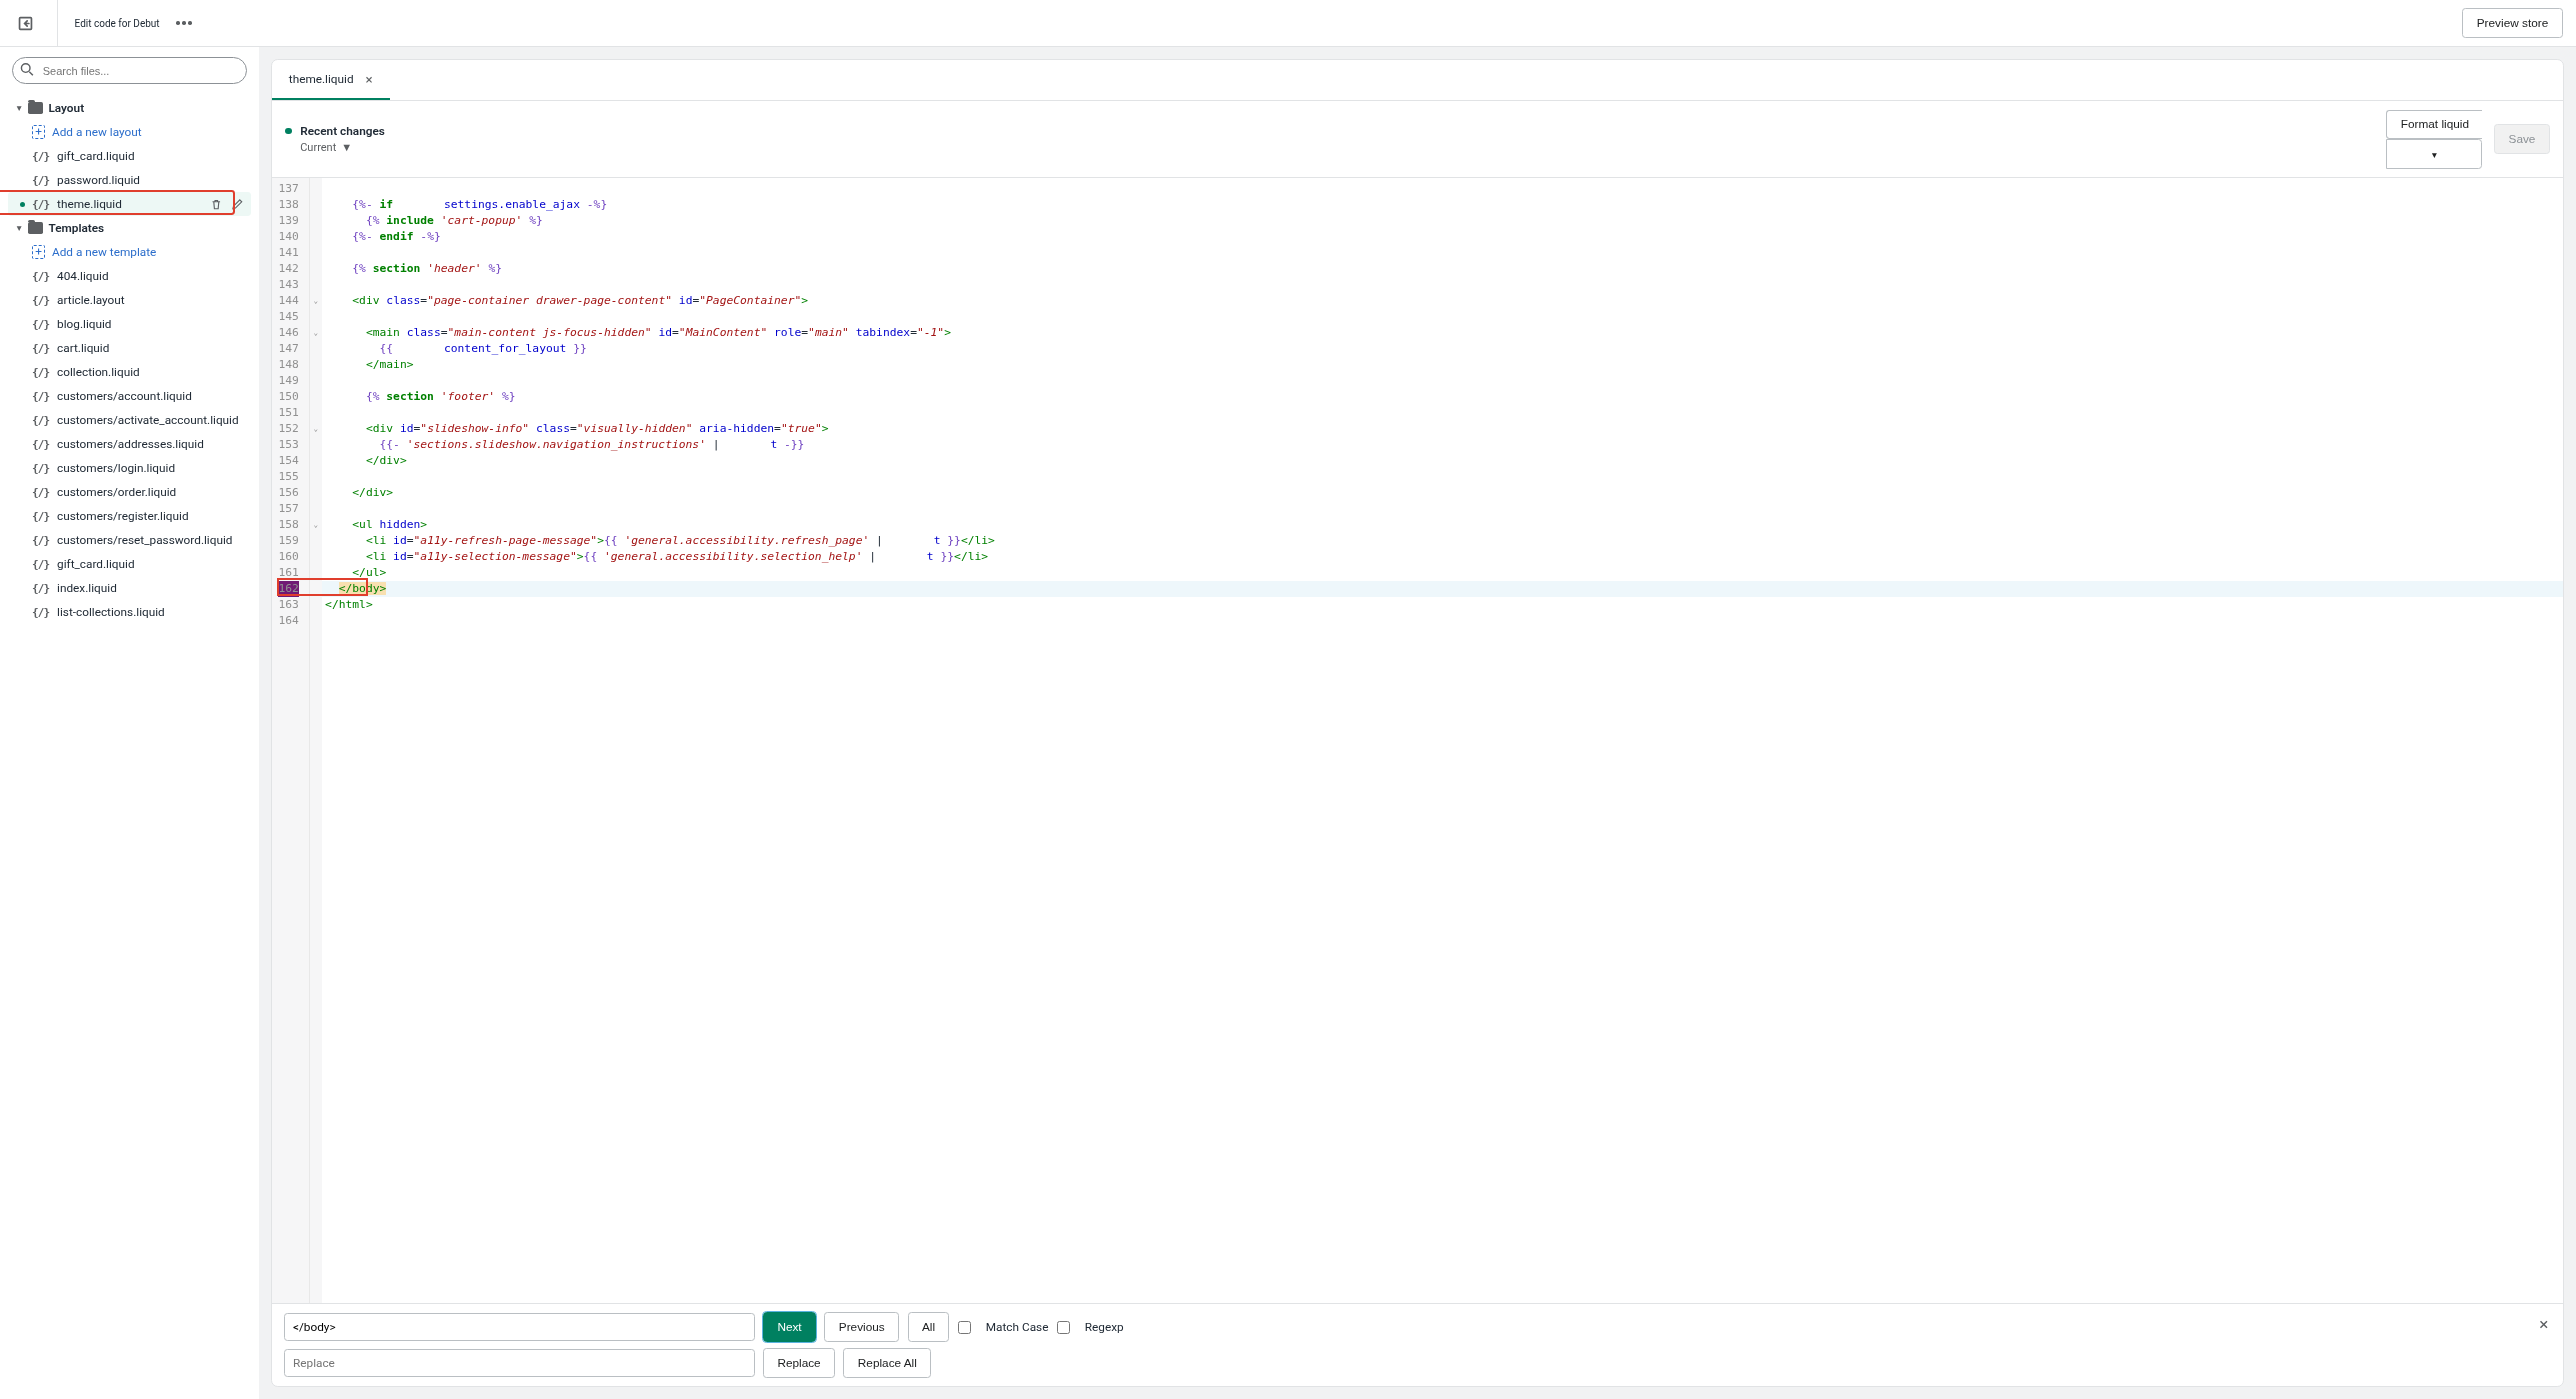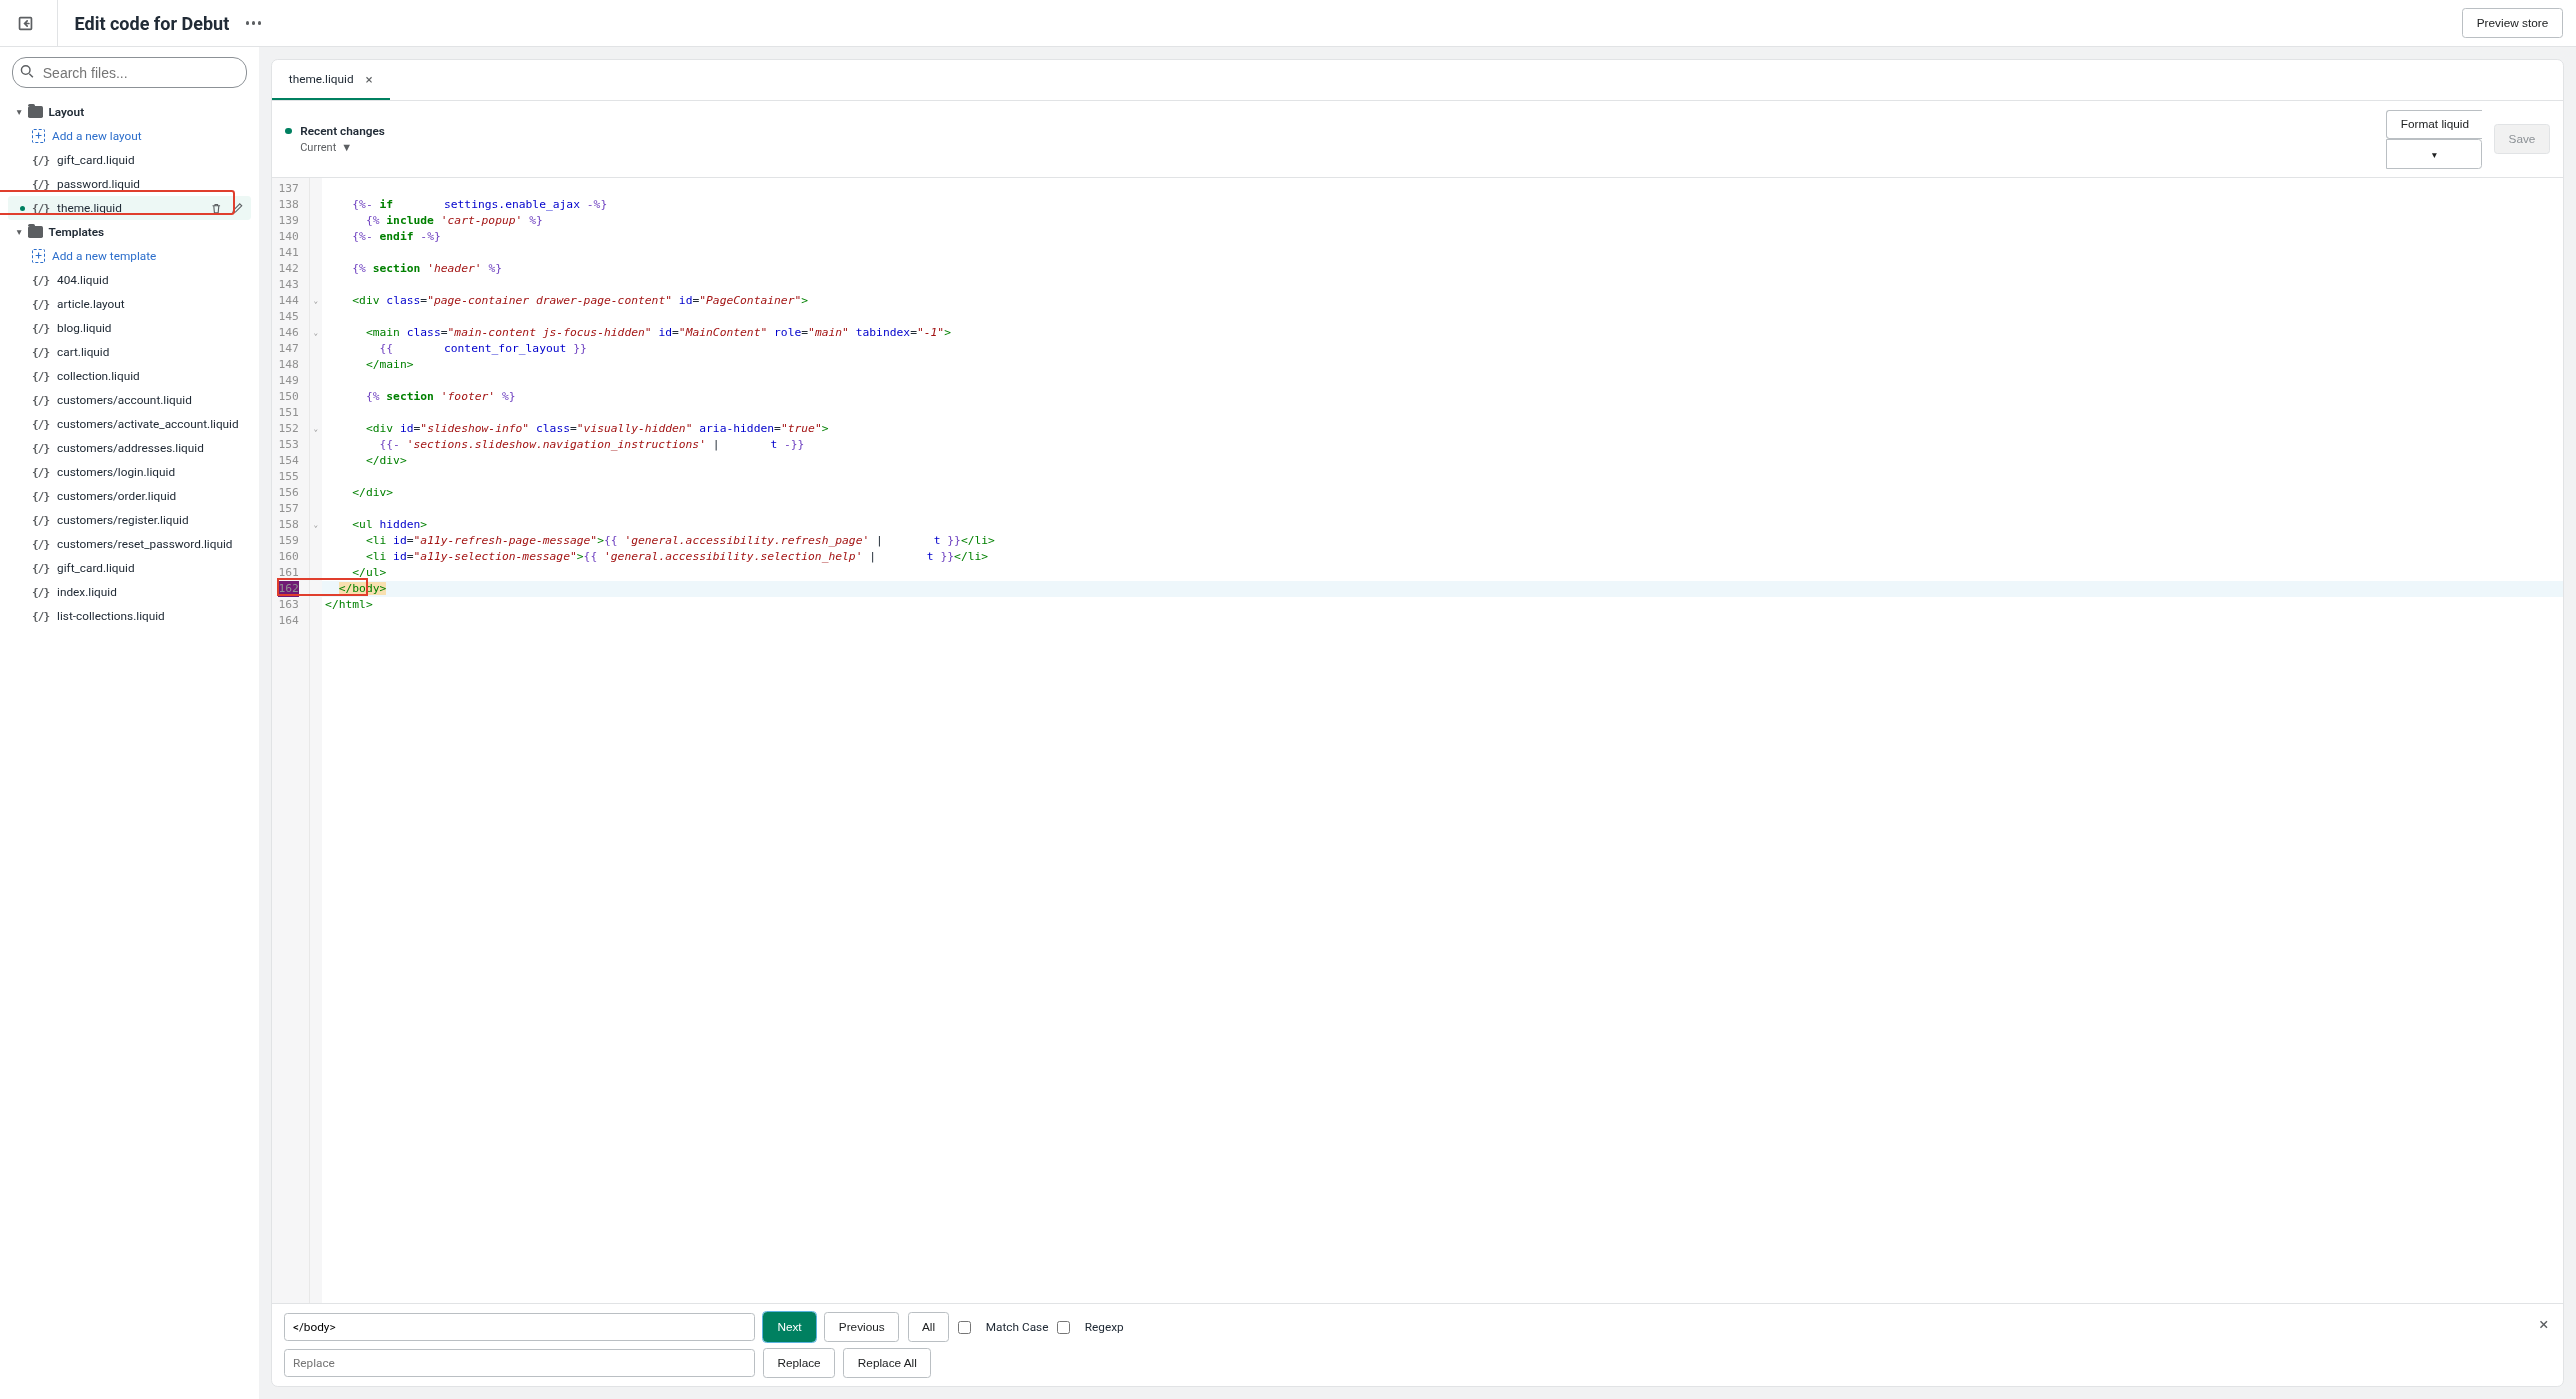--- a/index.html
+++ b/index.html
@@ -1,28 +1,28 @@
 <!DOCTYPE html>
 <html style="font-size:13.4px"><head>
 <meta charset="utf-8">
 <style>
 * { box-sizing: border-box; margin: 0; padding: 0; }
 body { font-family: -apple-system, BlinkMacSystemFont, "Segoe UI", Roboto, sans-serif; font-size: 11.8px; color: #212b36; background: #fff; }
 .topbar { height: 47px; border-bottom: 0.8px solid #e1e3e5; display: flex; align-items: center; padding: 0 13.4px; justify-content: space-between; }
 .topbar-left { display: flex; align-items: center; gap: 13.4px; }
 .back-btn { width: 23.5px; height: 23.5px; display: flex; align-items: center; justify-content: center; cursor: pointer; }
 .divider-v { width: 0.8px; height: 47px; background: #e1e3e5; margin: 0 3.4px 0 6.7px; }
-.title { font-size: 18px; color: #212b36; font-weight: bold; }
+.title { font-size: 10px; color: #212b36; }
 .more-btn { display: flex; gap: 2.5px; cursor: pointer; padding: 3.4px; }
 .more-btn span { width: 3.4px; height: 3.4px; border-radius: 50%; background: #5c5f62; }
 .btn { border: 0.8px solid #babfc3; background: #fff; border-radius: 3.4px; padding: 6.7px 13.4px; font-size: 11.8px; cursor: pointer; color: #202223; }
 .main { display: flex; height: calc(100vh - 47px); }
 .sidebar { width: 259px; padding: 10px 8.4px; overflow-y: auto; flex-shrink: 0; }
 .search-box { position: relative; margin-bottom: 11.8px; padding: 0 3.4px; }
-.search-input { width: 100%; border: 0.8px solid #8c9196; border-radius: 14px; padding: 6.7px 8.4px 6.7px 30px; font-size: 14px; }
+.search-input { width: 100%; border: 0.8px solid #8c9196; border-radius: 14px; padding: 6.7px 8.4px 6.7px 30px; font-size: 11px; }
 .search-icon { position: absolute; left: 11.8px; top: 50%; transform: translateY(-50%); color: #5c5f62; }
 .folder-row { display: flex; align-items: center; gap: 5px; padding: 5px 6.7px; cursor: pointer; }
 .folder-row .caret { width: 8.4px; font-size: 8.4px; color: #5c5f62; }
 .folder-icon { width: 15px; height: 11.8px; background: #5c5f62; border-radius: 1.7px; position: relative; }
 .folder-icon::before { content: ''; position: absolute; top: -2.5px; left: 0; width: 6.7px; height: 2.5px; background: #5c5f62; border-radius: 1.7px 1.7px 0 0; }
 .folder-name { font-weight: 600; }
 .file-row { display: flex; align-items: center; gap: 6.7px; padding: 5px 6.7px 5px 23.5px; cursor: pointer; font-size: 11.8px; border-radius: 3.4px; position: relative; }
 .file-row.active { background: #edf8f5; }
 .file-row .dot { width: 5px; height: 5px; border-radius: 50%; background: #008060; position: absolute; left: 11.8px; }
 .code-icon { font-family: monospace; font-size: 11px; color: #5c5f62; font-weight: 600; letter-spacing: -0.8px; width: 18.5px; }

